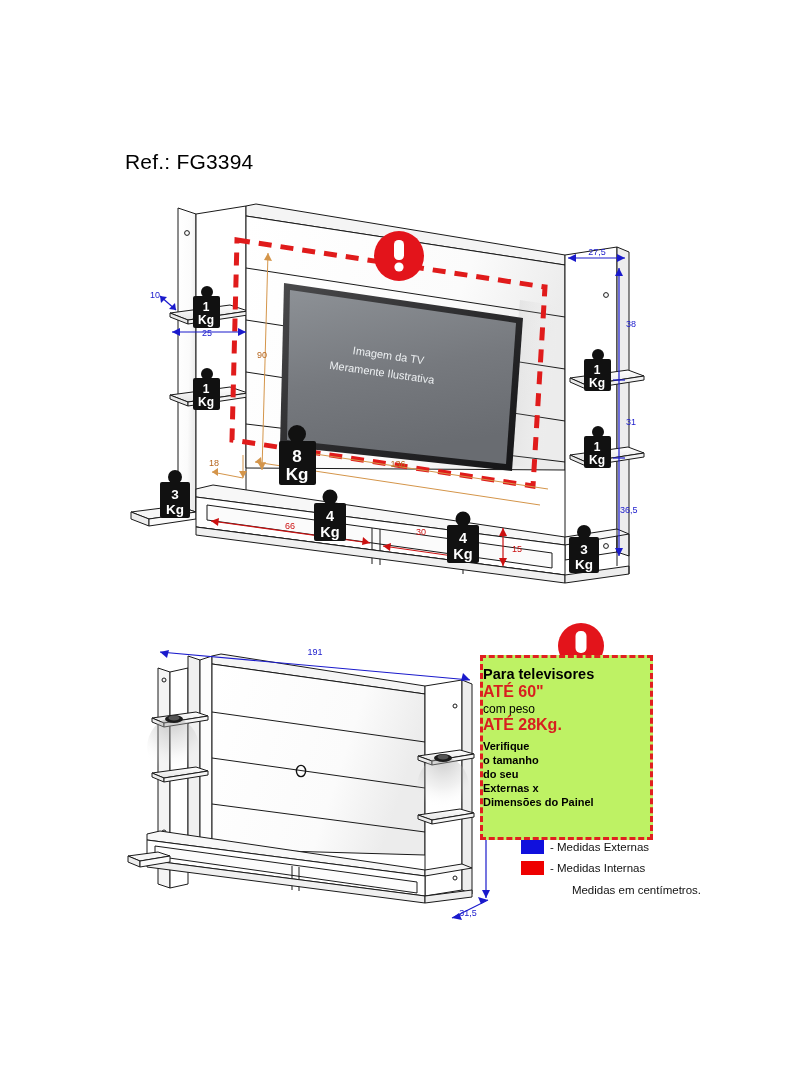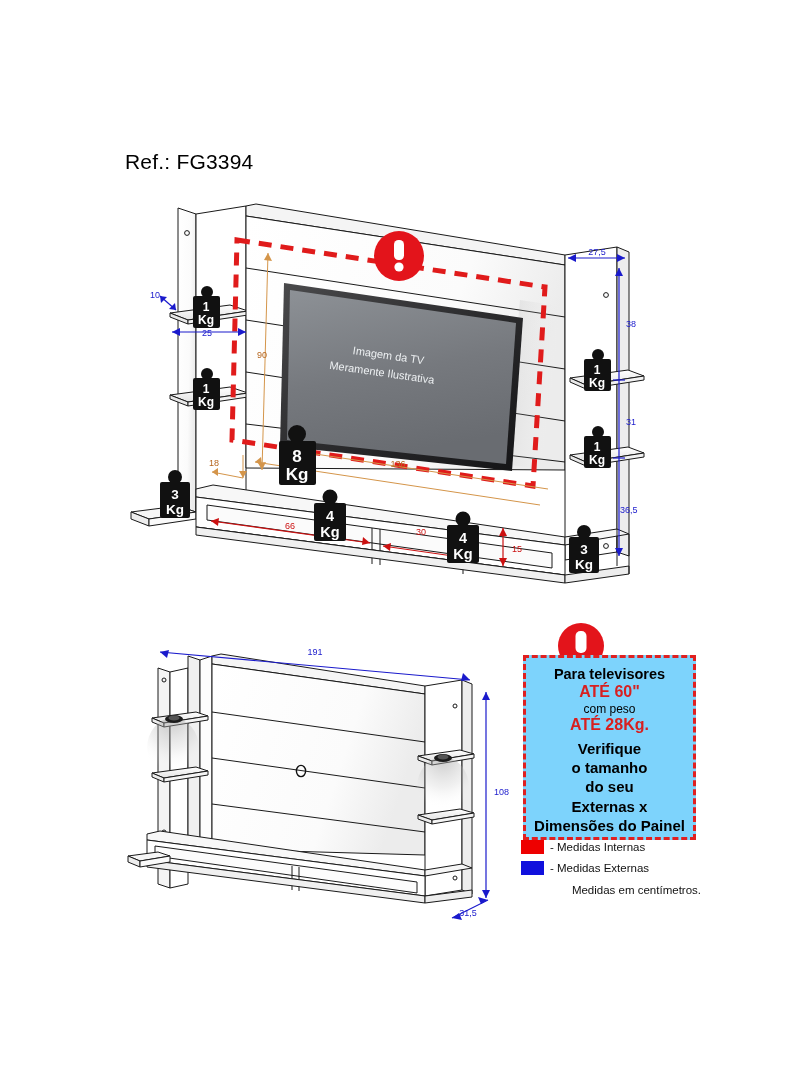--- a/index.html
+++ b/index.html
@@ -8,28 +8,28 @@
        font-family:"Liberation Sans",sans-serif;color:#000;overflow:hidden;}
   #page-title{position:absolute;left:125px;top:150px;font-size:21px;font-weight:400;letter-spacing:.2px;}
   .stage{position:absolute;left:0;top:0;width:800px;height:1066px;}
   svg{display:block;}
   .dimtxt{font-family:"Liberation Sans",sans-serif;font-size:9px;}
   .dimtxt.ext{fill:#1a1acc;}
   .dimtxt.int{fill:#cc1111;}
   .dimtxt.pan{fill:#b5651d;}
   .kgnum{font-family:"Liberation Sans",sans-serif;fill:#fff;font-weight:bold;}
   .tvtext{font-family:"Liberation Sans",sans-serif;fill:#eceff1;font-size:11px;}
-  .warn-box{position:absolute;left:523px;top:655px;width:173px;height:185px;
-            border:3px dashed #e02020;box-sizing:border-box;background:#7dd3fc;
-            text-align:center;padding-top:8px;}
+  .warn-box{position:absolute;left:480px;top:655px;width:173px;height:185px;
+            border:3px dashed #e02020;box-sizing:border-box;background:#bef264;
+            text-align:left;padding-top:8px;}
   .wl1{font-size:14.5px;font-weight:bold;color:#000;line-height:1.18;}
   .wl2{font-size:16px;font-weight:bold;color:#d81f1f;line-height:1.18;}
   .wl3{font-size:12px;font-weight:normal;color:#000;line-height:1.18;}
   .wl4{font-size:16px;font-weight:bold;color:#d81f1f;line-height:1.18;}
-  .wsmall{font-size:15px;font-weight:bold;color:#000;line-height:1.28;margin-top:4px;}
+  .wsmall{font-size:11px;font-weight:bold;color:#000;line-height:1.28;margin-top:4px;}
   .warn-bang{position:absolute;left:558px;top:620px;width:46px;height:52px;}
   .legend{position:absolute;left:521px;top:836px;width:180px;}
   .leg-row{display:flex;align-items:center;height:21px;}
   .leg-sw{width:23px;height:14px;margin-right:6px;flex:0 0 auto;}
   .leg-lbl{font-size:11.5px;color:#111;white-space:nowrap;}
   .leg-foot{margin-top:6px;margin-left:-4px;font-size:11.5px;color:#111;text-align:right;}
 </style>
 </head>
 <body>
 
@@ -365,21 +365,21 @@
     <div>Verifique</div>
     <div>o tamanho</div>
     <div>do seu</div>
     <div>Externas x</div>
     <div>Dimensões do Painel</div>
   </div>
 </div>
 
 <div class="legend">
   <div class="leg-row">
+    <span class="leg-sw" style="background:#1010dd"></span>
+    <span class="leg-lbl">- Medidas Externas</span>
+  </div>
+  <div class="leg-row">
     <span class="leg-sw" style="background:#ee0000"></span>
     <span class="leg-lbl">- Medidas Internas</span>
   </div>
-  <div class="leg-row">
-    <span class="leg-sw" style="background:#1010dd"></span>
-    <span class="leg-lbl">- Medidas Externas</span>
-  </div>
   <div class="leg-foot">Medidas em centímetros.</div>
 </div>
 
 </body></html>

